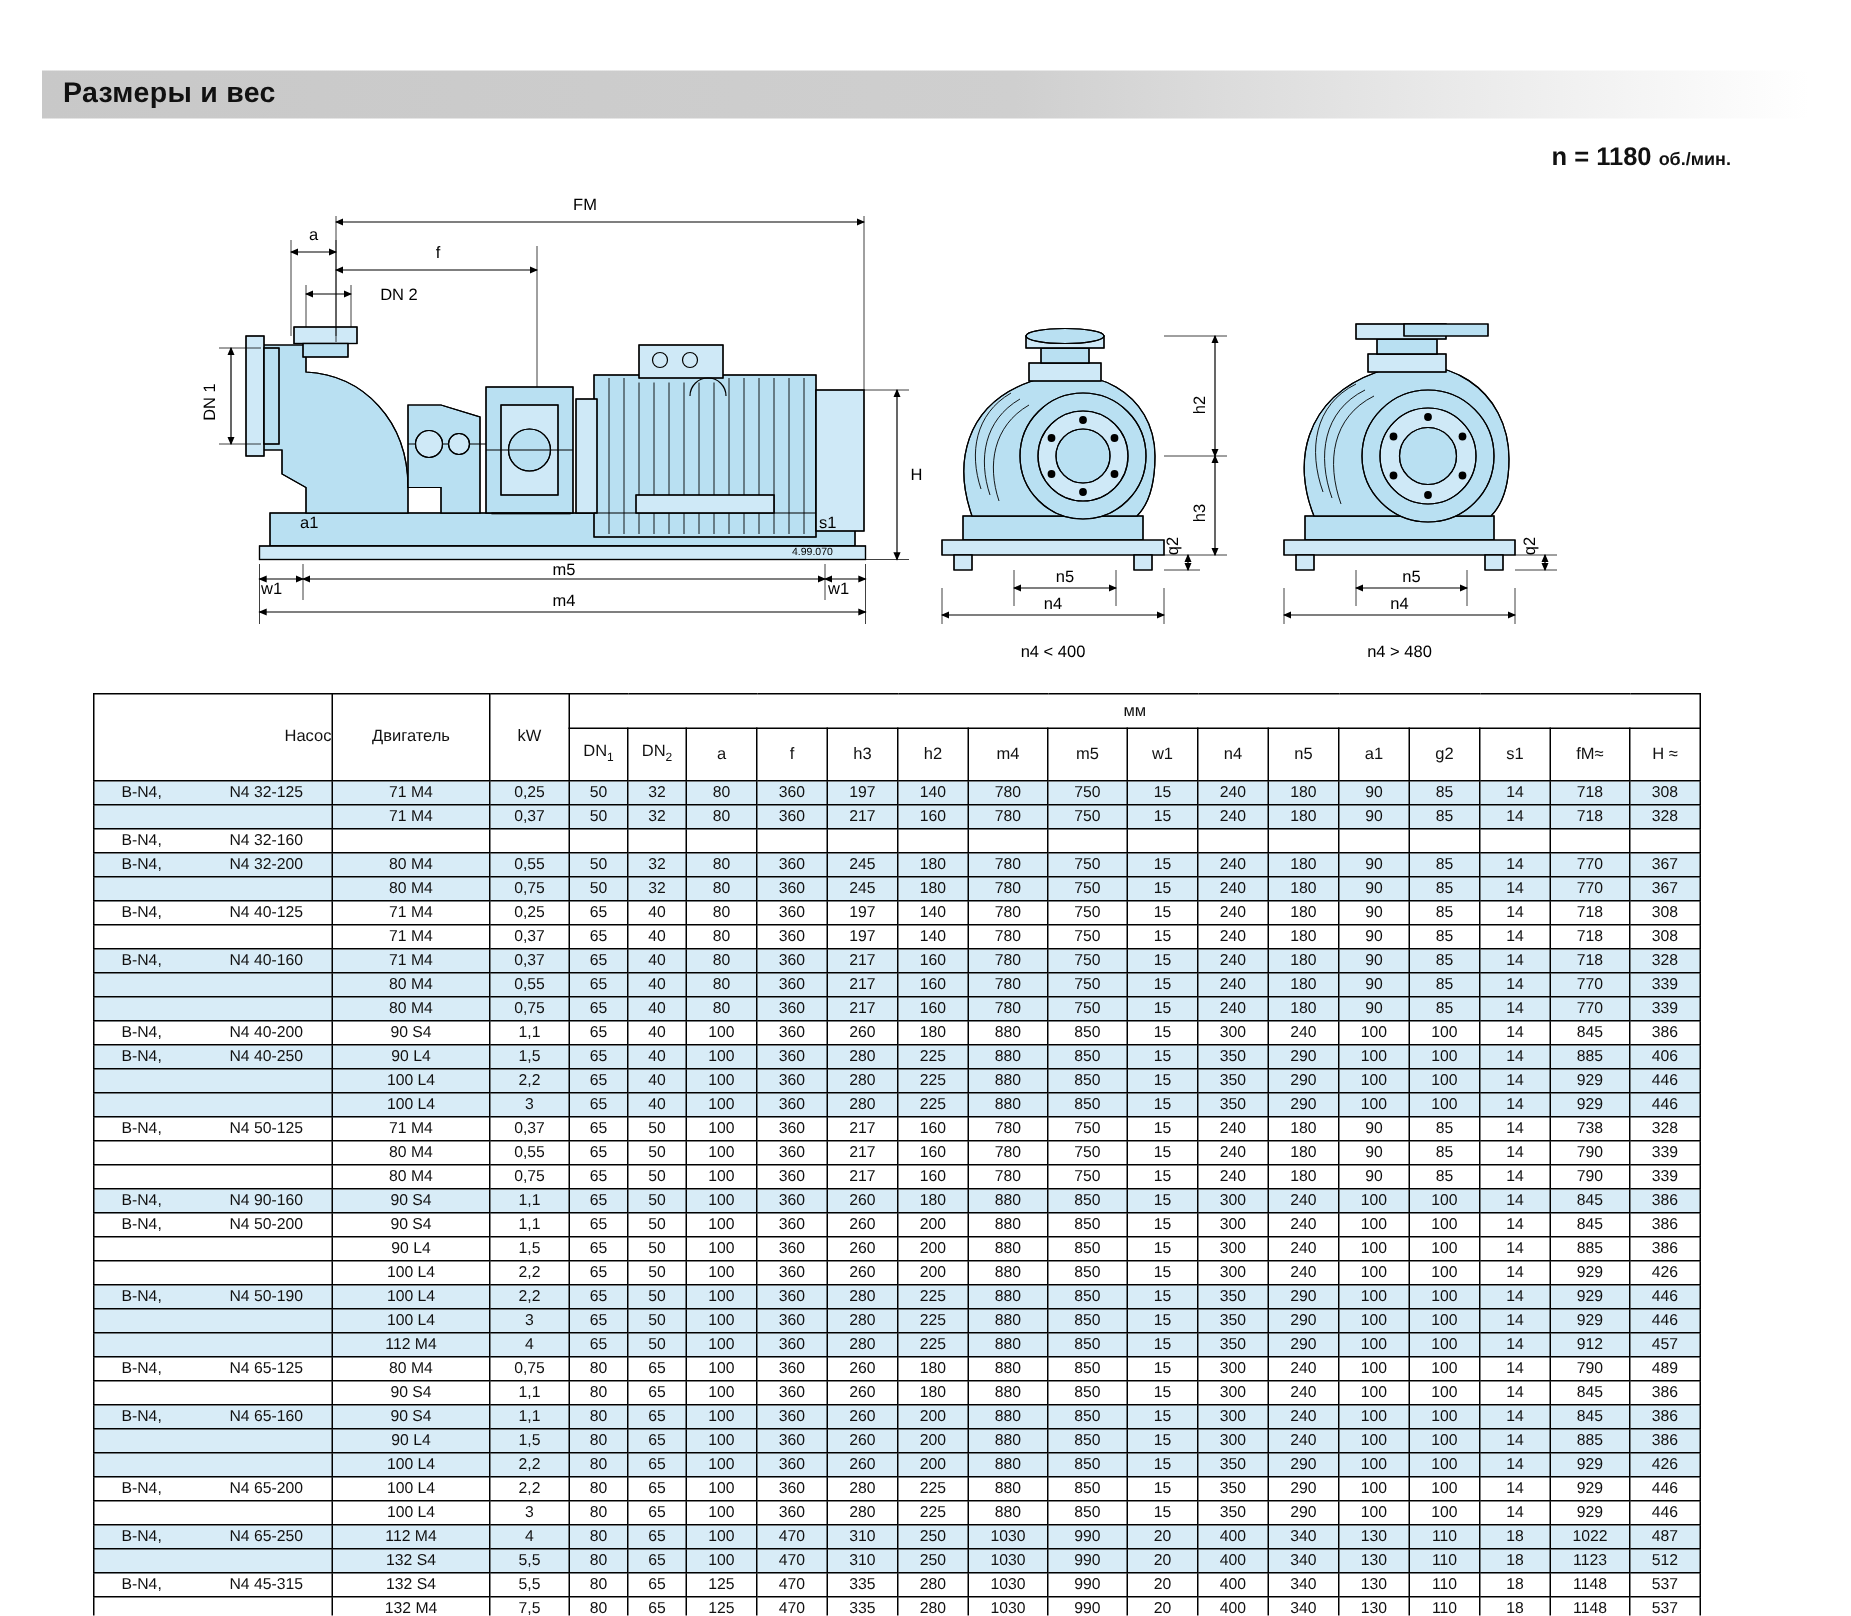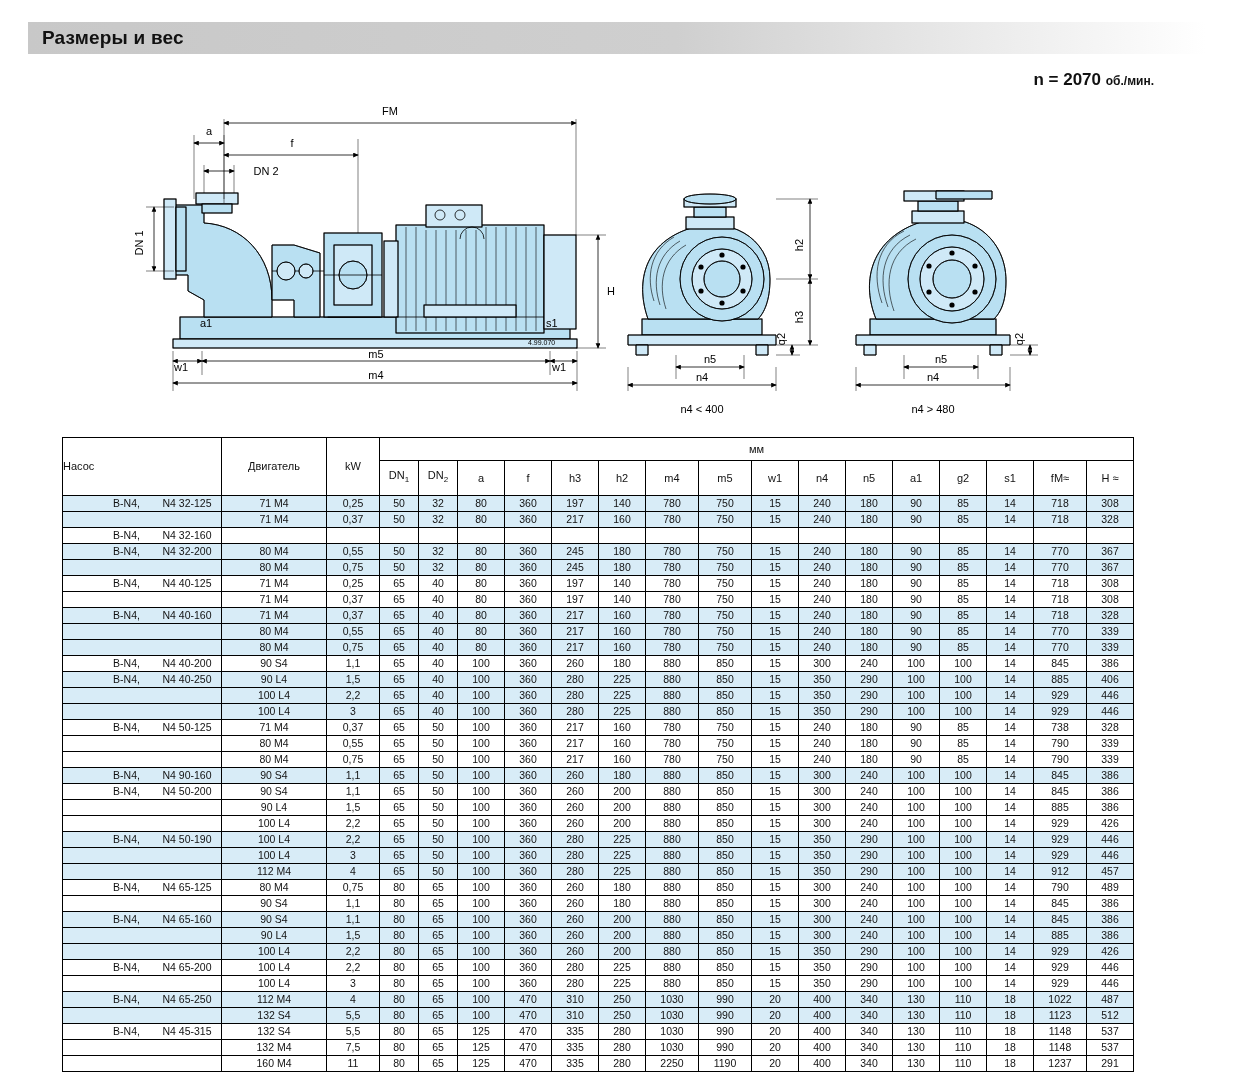--- a/index.html
+++ b/index.html
@@ -1,57 +1,57 @@
 <!DOCTYPE html>
 <html><head>
 <meta charset="utf-8">
 <style>
   html,body{margin:0;padding:0;background:#ffffff;}
   body{width:1234px;height:1077px;font-family:"Liberation Sans",sans-serif;color:#111;position:relative;}
-  .page{width:1234px;height:842px;position:relative;}
+  .page{width:1234px;height:842px;position:relative;margin-top:25px;}
 
   
   .hdr{position:absolute;left:28px;top:22px;width:1178px;height:32px;
        background:linear-gradient(to right,#c8c8c8 0%,#cfcfcf 55%,#ffffff 100%);}
   .hdr-title{position:absolute;left:42px;top:27px;font-size:19px;font-weight:bold;letter-spacing:.2px;}
   .speed{position:absolute;right:80px;top:70px;font-size:17px;font-weight:bold;}
   .speed .rpm{font-weight:bold;font-size:12px;}
 
   
   .drawing{position:absolute;left:28px;top:95px;width:1178px;height:330px;}
   svg.dwg{display:block;}
 
   
   .tbl-wrap{position:absolute;left:62px;top:437px;width:1128px;}
   table{border-collapse:collapse;font-size:10.5px;}
   table td,table th{border:1px solid #000;text-align:center;padding:0;height:15px;line-height:15px;font-weight:normal;}
   thead td{font-size:11px;}
   .grp-hdr{height:22px;line-height:22px;}
   .tall{height:56px;}
   .row-alt td{background:#d8ecf7;}
-  .c-pump{width:158px;text-align:center;}
+  .c-pump{width:158px;text-align:left;}
   .c-pump span.p1{display:inline-block;width:72px;padding-left:18px;}
   .c-pump span.p2{display:inline-block;}
   .c-motor{width:104px;}
   .c-kw{width:52px;}
   .c-dn{width:38px;}
   .c-num{width:46px;}
   .c-num-w{width:52px;}
   .sub-dn sub{font-size:8px;}
   .mm-hdr{font-size:11px;}
 </style>
 </head>
 <body>
 
 <div class="page">
 
   <div class="hdr"></div>
   <div class="hdr-title">Размеры и вес</div>
   <div class="speed">
-    <span>n = 2070</span>
+    <span>n = 1180</span>
     <span class="rpm">об./мин.</span>
   </div>
 
   <div class="drawing">
   <svg class="dwg" width="1178" height="330" viewBox="0 0 1178 330" xmlns="http://www.w3.org/2000/svg">
     <defs>
       <marker id="ar" markerWidth="7" markerHeight="7" refX="6" refY="3" orient="auto">
         <path d="M0,0 L7,3 L0,6 z" fill="#000"></path>
       </marker>
       <marker id="arl" markerWidth="7" markerHeight="7" refX="1" refY="3" orient="auto">
@@ -304,21 +304,21 @@
 
       <text x="905" y="318" text-anchor="middle" stroke="none" fill="#000">n4 &gt; 480</text>
     </g>
   </svg>
   </div>
 
   <div class="tbl-wrap">
     <table>
       <thead>
         <tr>
-          <td class="c-pump tall" rowspan="2" style="text-align:left">Насос</td>
+          <td class="c-pump tall" rowspan="2" style="text-align:right">Насос</td>
           <td class="c-motor tall" rowspan="2">Двигатель</td>
           <td class="c-kw tall" rowspan="2">kW</td>
           <td class="mm-hdr grp-hdr" colspan="16">мм</td>
         </tr>
         <tr class="sub-dn">
           <td class="c-dn" style="height:34px">DN<sub>1</sub></td>
           <td class="c-dn">DN<sub>2</sub></td>
           <td class="c-num">a</td>
           <td class="c-num">f</td>
           <td class="c-num">h3</td>

